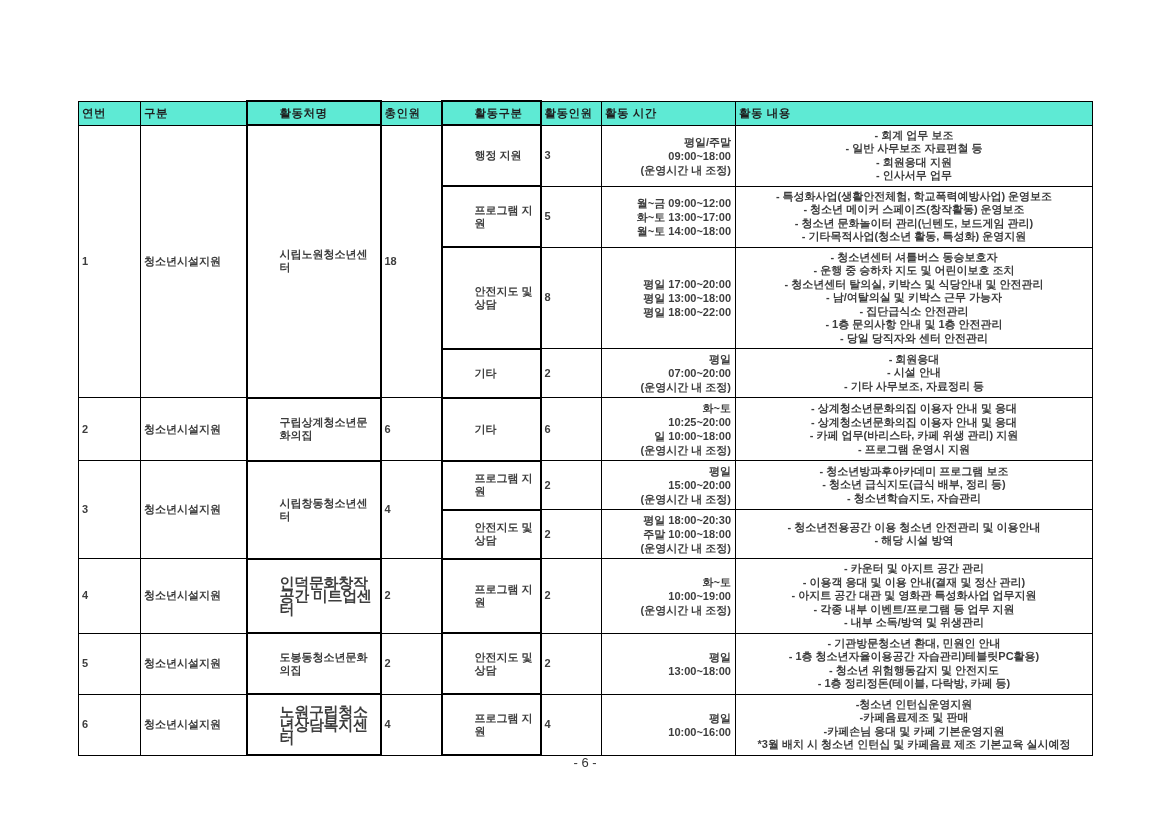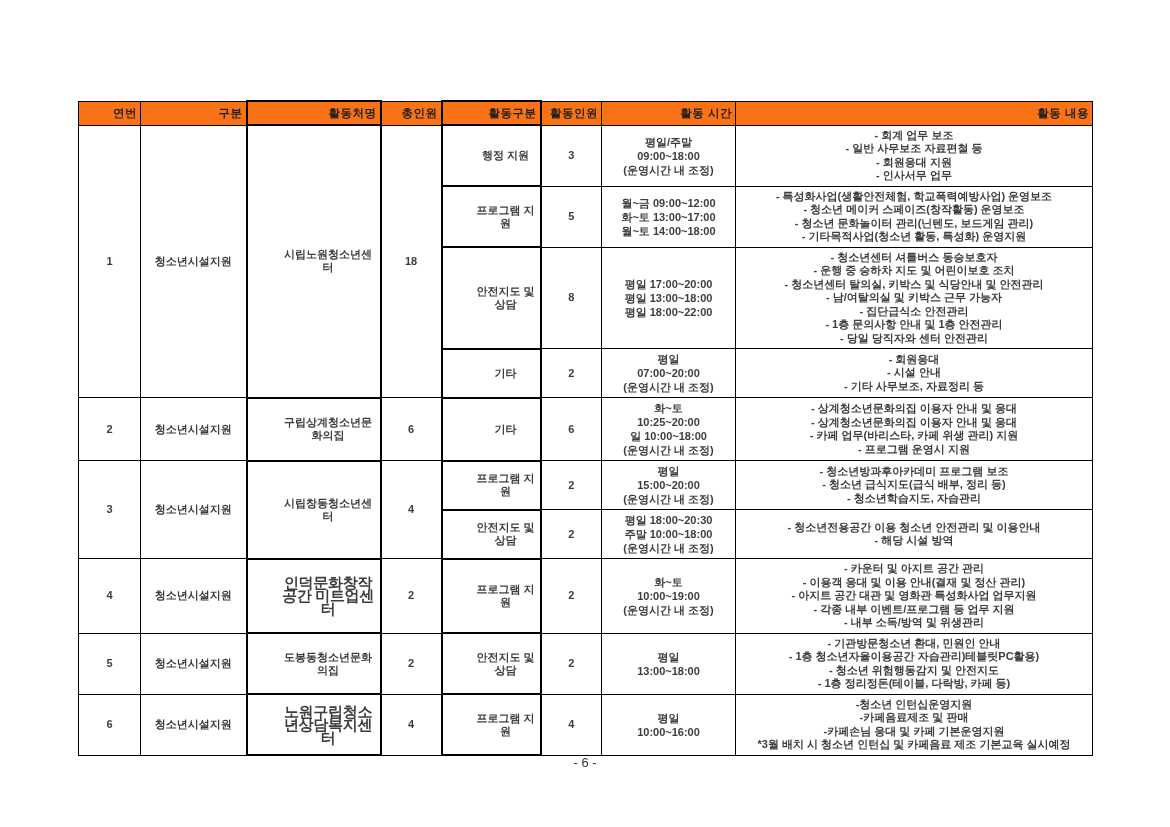--- a/index.html
+++ b/index.html
@@ -17,29 +17,29 @@
   .doc th,.doc td{
     border:1px solid #000;
     color:#3d3d3d;
     font-size:11px;
     font-weight:700;
     padding:2px 3px;
     vertical-align:middle;
     overflow:hidden;
   }
   .doc th{
-    background:#f97316;
+    background:#5eead4;
     color:#1f1f1f;
     height:18px;
-    text-align:right;
+    text-align:left;
     font-size:11.5px;
     letter-spacing:0.5px;
   }
-  .doc td.c{text-align:center;line-height:13px;}
-  .doc td.time{text-align:center;padding:3px 4px;line-height:14px;white-space:nowrap;}
+  .doc td.c{text-align:left;line-height:13px;}
+  .doc td.time{text-align:right;padding:3px 4px;line-height:14px;white-space:nowrap;}
   .doc td.content{text-align:center;padding:3px 5px;line-height:13.5px;}
   .doc .thick{border:2px solid #000;padding-left:32px;}
   .doc td.facility{line-height:13px;}
   .doc td.facility.small{font-size:15px;letter-spacing:-0.3px;}
   .footer{
     position:absolute;left:0;top:755px;width:1170px;
     text-align:center;font-size:13px;color:#333;
     font-family:"Liberation Sans","DejaVu Sans",sans-serif;
   }
 </style>

